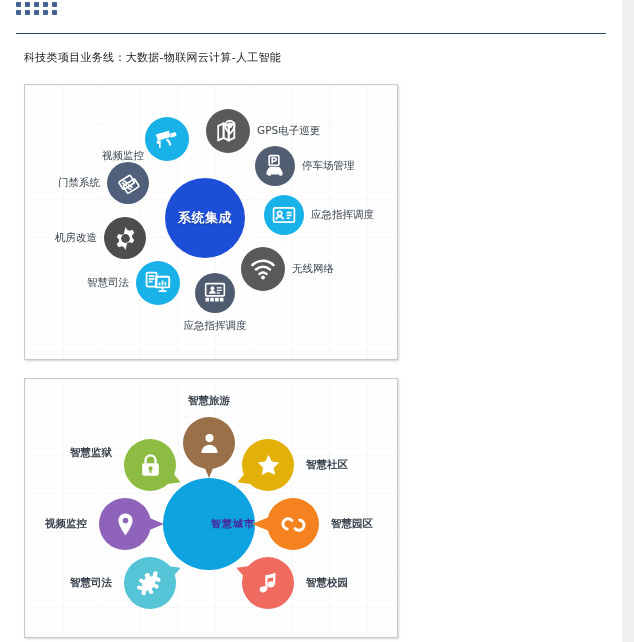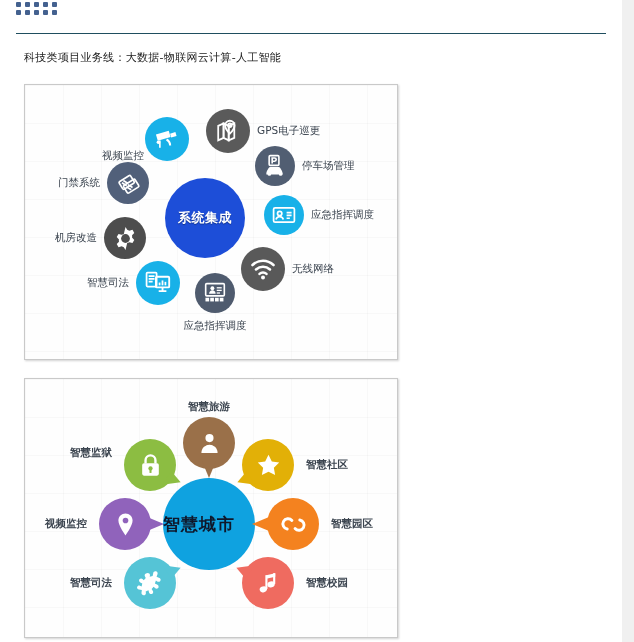--- a/index.html
+++ b/index.html
@@ -78,22 +78,22 @@
   .lbl.l{transform:translate(-100%,-50%);}
   .lbl.c{transform:translate(-50%,0);}
 
   
   .bub{position:absolute;width:52px;height:52px;border-radius:50%;
        display:flex;align-items:center;justify-content:center;}
   .bub .tail{position:absolute;width:0;height:0;}
   .hub2{
     position:absolute;border-radius:50%;
     background:#0fa2e0;
-    display:flex;align-items:center;justify-content:flex-start;
-    color:#0f172a;font-weight:bold;font-size:17px;letter-spacing:1px;
+    display:flex;align-items:center;justify-content:flex-end;
+    color:#4c1d95;font-weight:bold;font-size:10px;letter-spacing:1px;
   }
   .lbl2{position:absolute;font-size:10.5px;color:#3c4550;font-weight:bold;white-space:nowrap;}
   .lbl2.r{transform:translate(0,-50%);}
   .lbl2.l{transform:translate(-100%,-50%);}
   .lbl2.c{transform:translate(-50%,-50%);}
 </style>
 </head>
 <body>
 
 <div class="page">
@@ -271,21 +271,21 @@
         <div class="bub" style="left: 158px; top: 38px; background: rgb(154, 112, 73); --node-bg: #9a7049;">
           <span style="--node-bg: #9a7049; display: block; line-height: 0;"><svg width="27" height="27" viewBox="0 0 24 24">
               <g fill="#ffffff">
                 <circle cx="12" cy="7.2" r="3.6"></circle>
                 <path d="M4.8 20.4c0-4 3.2-7.2 7.2-7.2s7.2 3.2 7.2 7.2z"></path>
                 <path d="M9.8 13.6L12 18l2.2-4.4" fill="none" stroke="#ffffff" stroke-width="1"></path>
               </g>
             </svg></span>
           <i class="tail" style="left: 19px; top: 44px; border-left: 7px solid transparent; border-right: 7px solid transparent; border-top: 17px solid rgb(154, 112, 73);"></i>
         </div>
-        <div class="lbl2 c" style="left: 184px; top: 28px;">智慧旅游</div>
+        <div class="lbl2 c" style="left: 184px; top: 22px;">智慧旅游</div>
         <div class="bub" style="left: 217px; top: 60px; background: rgb(226, 176, 7); --node-bg: #e2b007;">
           <span style="--node-bg: #e2b007; display: block; line-height: 0;"><svg width="27" height="27" viewBox="0 0 24 24">
               <path fill="#ffffff" d="M12 2.4l2.94 5.96 6.58.96-4.76 4.64 1.12 6.55L12 17.46l-5.88 3.09 1.12-6.55L2.48 9.32l6.58-.96z"></path>
             </svg></span>
           <i class="tail" style="left: -2px; top: 36px; border-left: 16px solid rgb(226, 176, 7); border-bottom: 10px solid transparent; border-top: 4px solid transparent; transform: rotate(40deg);"></i>
         </div>
         <div class="lbl2 r" style="left: 281px; top: 86px;">智慧社区</div>
         <div class="bub" style="left: 242px; top: 119px; background: rgb(244, 130, 31); --node-bg: #f4821f;">
           <span style="--node-bg: #f4821f; display: block; line-height: 0;"><svg width="27" height="27" viewBox="0 0 24 24">
               <g fill="none" stroke="#ffffff" stroke-width="2.6" stroke-linecap="round">

